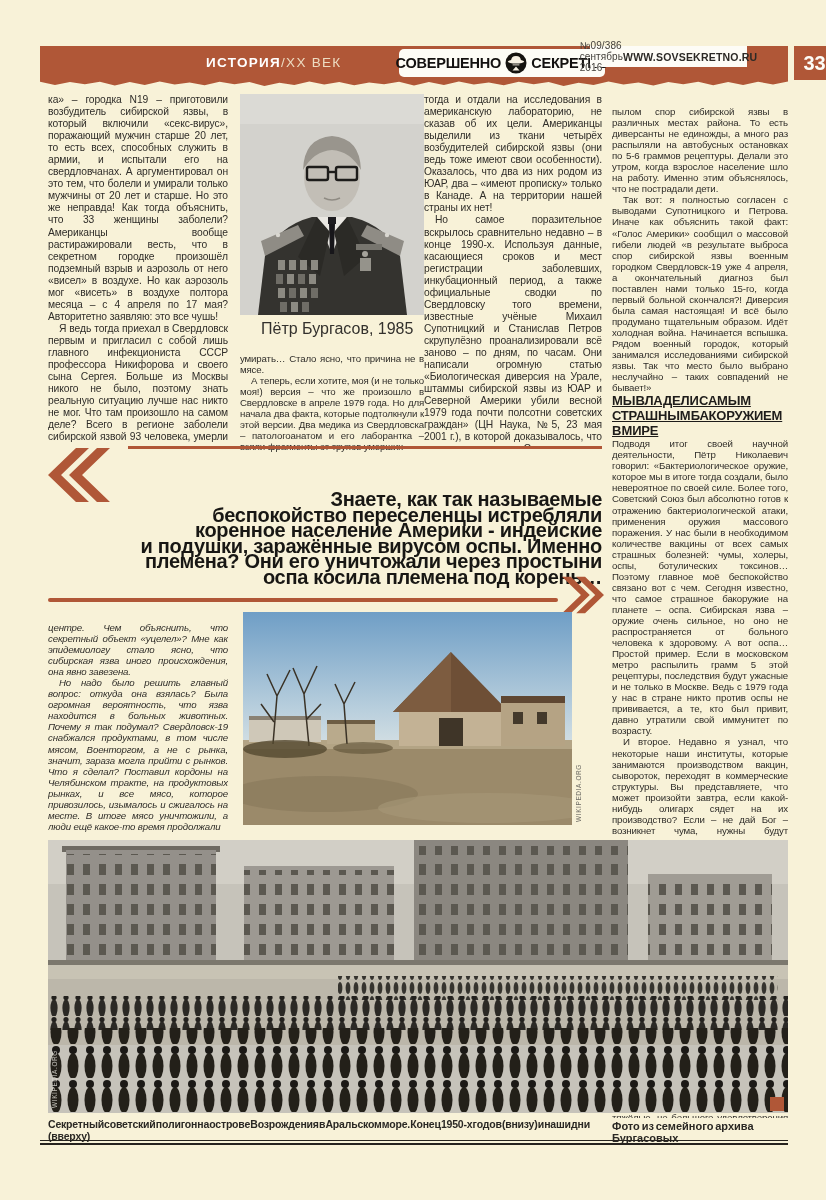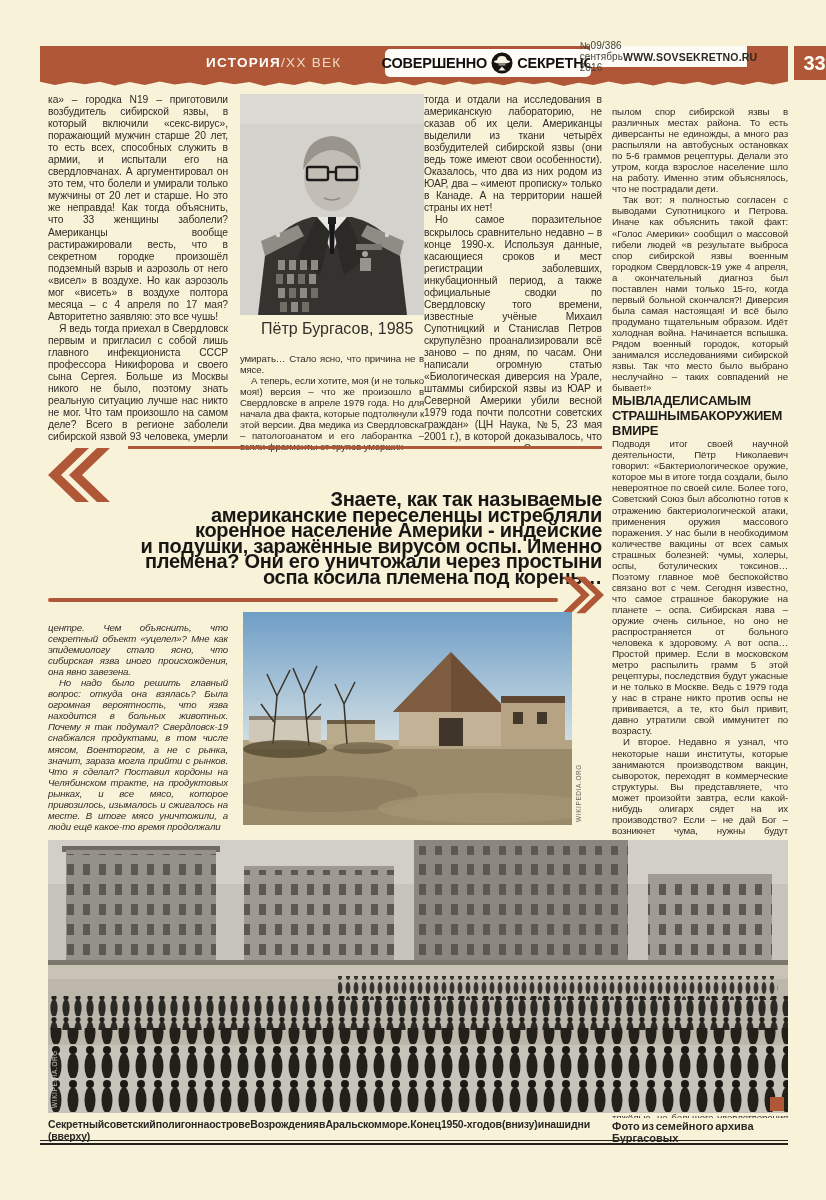--- a/index.html
+++ b/index.html
@@ -6,21 +6,21 @@
   .page{position:relative;width:826px;height:1200px;background:#f8f2d8;overflow:hidden;
         font-family:"Liberation Sans",sans-serif;color:#2f2d29;}
 
   
   .hdr{position:absolute;left:40px;top:46px;width:748px;height:34px;background:#b05737;}
   .hdr::after{content:"";position:absolute;left:0;top:100%;width:100%;height:7px;background:#b05737;
     clip-path:polygon(0% 0%,100% 0%,100% 20%,98% 65%,96% 25%,94% 70%,92% 30%,90% 75%,88% 25%,86% 60%,84% 30%,82% 80%,80% 35%,78% 65%,76% 20%,74% 70%,72% 40%,70% 85%,68% 30%,66% 60%,64% 25%,62% 75%,60% 35%,58% 65%,56% 20%,54% 70%,52% 30%,50% 80%,48% 25%,46% 60%,44% 35%,42% 75%,40% 30%,38% 65%,36% 20%,34% 70%,32% 40%,30% 85%,28% 30%,26% 60%,24% 25%,22% 75%,20% 35%,18% 65%,16% 20%,14% 70%,12% 30%,10% 80%,8% 25%,6% 60%,4% 30%,2% 70%,0% 25%);}
   .hdr-section{position:absolute;left:166px;top:0;height:34px;line-height:34px;
     font-size:13.5px;font-weight:bold;letter-spacing:1.3px;color:#ffffff;}
   .hdr-section .sfx{font-weight:normal;color:#eddcc2;}
-  .logo-pill{position:absolute;left:345px;top:3px;width:206px;height:28px;background:#fdfcf6;border-radius:5px;
+  .logo-pill{position:absolute;left:359px;top:3px;width:206px;height:28px;background:#fdfcf6;border-radius:5px;
     display:flex;align-items:center;justify-content:center;gap:4px;}
   .logo-word{font-size:14.5px;font-weight:900;letter-spacing:-0.2px;color:#131110;}
   .issue-box{position:absolute;left:550px;top:0;width:157px;height:21px;background:#fdfcf6;
     display:flex;align-items:center;justify-content:center;}
   .issue-line{font-size:10px;color:#43403b;letter-spacing:0.1px;}
   .issue-site{font-size:10.5px;font-weight:bold;color:#2b2925;letter-spacing:0.2px;}
   .pagenum-box{position:absolute;left:707px;top:0;width:41px;height:34px;background:#b05737;
     display:flex;align-items:center;justify-content:center;font-size:20px;font-weight:bold;color:#fdfcf6;margin-left:47px;}
 
   
@@ -28,21 +28,21 @@
   .col p{margin:0;}
   .col p.ind{text-indent:11px;}
   .reg-col{width:178px;font-size:10.3px;line-height:12.05px;letter-spacing:-0.1px;}
   .sm-col{width:176px;font-size:9.7px;line-height:11.05px;letter-spacing:-0.15px;margin-top:12px;}
   .col1a{left:48px;top:94px;height:348px;width:180px;}
   .col2a{left:240px;top:341px;height:100px;width:184px;}
   .col3a{left:424px;top:94px;height:352px;width:178px;}
   .col4a{left:612px;top:94px;height:1012px;}
   .col1b{left:48px;top:610px;height:216px;width:180px;font-style:italic;}
   .sec-head{margin:8px 0 5px;font-size:13px;line-height:15px;font-weight:800;color:#1e1c1a;
-    word-spacing:-3px;letter-spacing:-0.2px;text-align:left;text-indent:0 !important;}
+    word-spacing:-3px;letter-spacing:-0.2px;text-align:left;text-indent:0 !important;text-decoration:underline;}
 
   
   .portrait{position:absolute;left:240px;top:94px;width:184px;height:221px;overflow:hidden;}
   .portrait-cap{position:absolute;left:240px;top:320px;width:184px;font-size:16px;color:#33312d;margin-left:21px;}
 
   
   .quote{position:absolute;left:48px;top:444px;width:554px;height:168px;}
   .quote .rule-top{position:absolute;left:80px;right:0;top:2px;height:3px;background:#b05737;}
   .quote .rule-bottom{position:absolute;left:0;right:44px;bottom:10px;height:4px;background:#b05737;border-radius:2px;}
   .quote-lines{position:absolute;left:0;right:0;top:48px;text-align:right;font-weight:800;
@@ -171,21 +171,21 @@
   <div class="quote">
     <div class="rule-top"></div>
     <span class="gmark open">
       <svg width="62" height="54" viewBox="0 0 62 54">
         <path d="M28 0 L0 27 L28 54 L41 54 L13 27 L41 0 Z" fill="#b05737"></path>
         <path d="M49 0 L21 27 L49 54 L62 54 L34 27 L62 0 Z" fill="#b05737"></path>
       </svg>
     </span>
     <div class="quote-lines">
       <div>Знаете, как так называемые</div>
-      <div>американские переселенцы истребляли</div>
+      <div>беспокойство переселенцы истребляли</div>
       <div>коренное население Америки - индейские</div>
       <div>и подушки, заражённые вирусом оспы. Именно</div>
       <div>племена? Они его уничтожали через простыни</div>
       <div>оспа косила племена под корень…</div>
     </div>
     <div class="rule-bottom"></div>
     <span class="gmark close">
       <svg width="42" height="38" viewBox="0 0 62 54">
         <path d="M13 0 L41 27 L13 54 L0 54 L28 27 L0 0 Z" fill="#b05737"></path>
         <path d="M34 0 L62 27 L34 54 L21 54 L49 27 L21 0 Z" fill="#b05737"></path>

